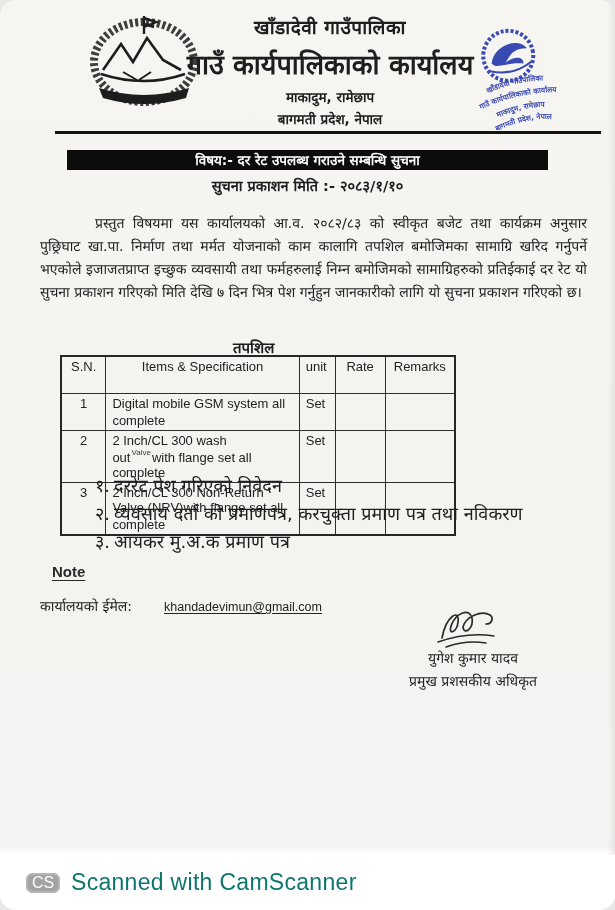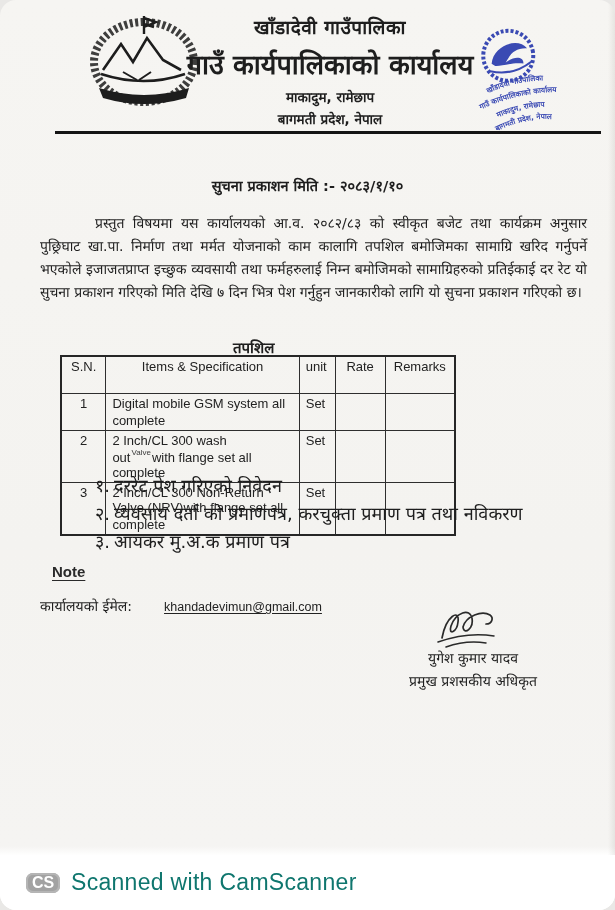--- a/index.html
+++ b/index.html
@@ -73,21 +73,21 @@
   
   .sig-scribble { position:absolute; left:436px; top:606px; width:80px; height:44px; }
   .sig-name  { position:absolute; left:398px; top:648px; width:150px; text-align:center; font-size:14px; }
   .sig-title { position:absolute; left:383px; top:671px; width:180px; text-align:center; font-size:14px; }
 
   
   .footer { position:absolute; left:0; bottom:0; width:615px; height:55px;
     background:#ffffff; display:flex; align-items:center; padding-left:26px; }
   .cs-badge { width:34px; height:20px; background:#a2a2a2; border-radius:7px;
     display:flex; align-items:center; justify-content:center;
-    font-family:"Liberation Sans", sans-serif; font-size:16px; font-weight:bold;
+    font-family:"Liberation Sans", sans-serif; font-size:16px; font-weight:normal;
     color:#ffffff; box-shadow:inset 0 0 0 2px #b5b5b5; }
   .footer-text { margin-left:11px; font-family:"Liberation Sans", sans-serif;
     font-size:23px; color:#0f766e; letter-spacing:0.3px; }
 </style>
 </head>
 <body>
 
 <div class="page">
 
   <svg class="emblem-left" viewBox="0 0 118 102" xmlns="http://www.w3.org/2000/svg">
@@ -121,20 +121,21 @@
     <g font-size="7.4" font-weight="bold" fill="#2b3cae">
       <text><textPath href="#arc1" xlink:href="#arc1" startOffset="50%" text-anchor="middle">खाँडादेवी गाउँपालिका</textPath></text>
       <text><textPath href="#arc2" xlink:href="#arc2" startOffset="50%" text-anchor="middle">गाउँ कार्यपालिकाको कार्यालय</textPath></text>
       <text><textPath href="#arc3" xlink:href="#arc3" startOffset="50%" text-anchor="middle">माकादुम, रामेछाप</textPath></text>
       <text><textPath href="#arc4" xlink:href="#arc4" startOffset="50%" text-anchor="middle">बागमती प्रदेश, नेपाल</textPath></text>
     </g>
   </svg>
 
   <div class="rule"></div>
 
+  <div class="subject-bar">विषय:- दर रेट उपलब्ध गराउने सम्बन्धि सुचना</div>
   <div class="date-line">सुचना प्रकाशन मिति :- २०८३/१/१०</div>
 
   <div class="body-par">प्रस्तुत विषयमा यस कार्यालयको आ.व. २०८२/८३ को स्वीकृत बजेट तथा कार्यक्रम अनुसार पुछ्रिघाट खा.पा. निर्माण तथा मर्मत योजनाको काम कालागि तपशिल बमोजिमका सामाग्रि खरिद गर्नुपर्ने भएकोले इजाजतप्राप्त इच्छुक व्यवसायी तथा फर्महरुलाई निम्न बमोजिमको सामाग्रिहरुको प्रतिईकाई दर रेट यो सुचना प्रकाशन गरिएको मिति देखि ७ दिन भित्र पेश गर्नुहुन जानकारीको लागि यो सुचना प्रकाशन गरिएको छ।</div>
 
   <div class="details-heading">तपशिल</div>
 
   <table class="items">
     <thead>
       <tr>
         <th class="c-sn">S.N.</th>

